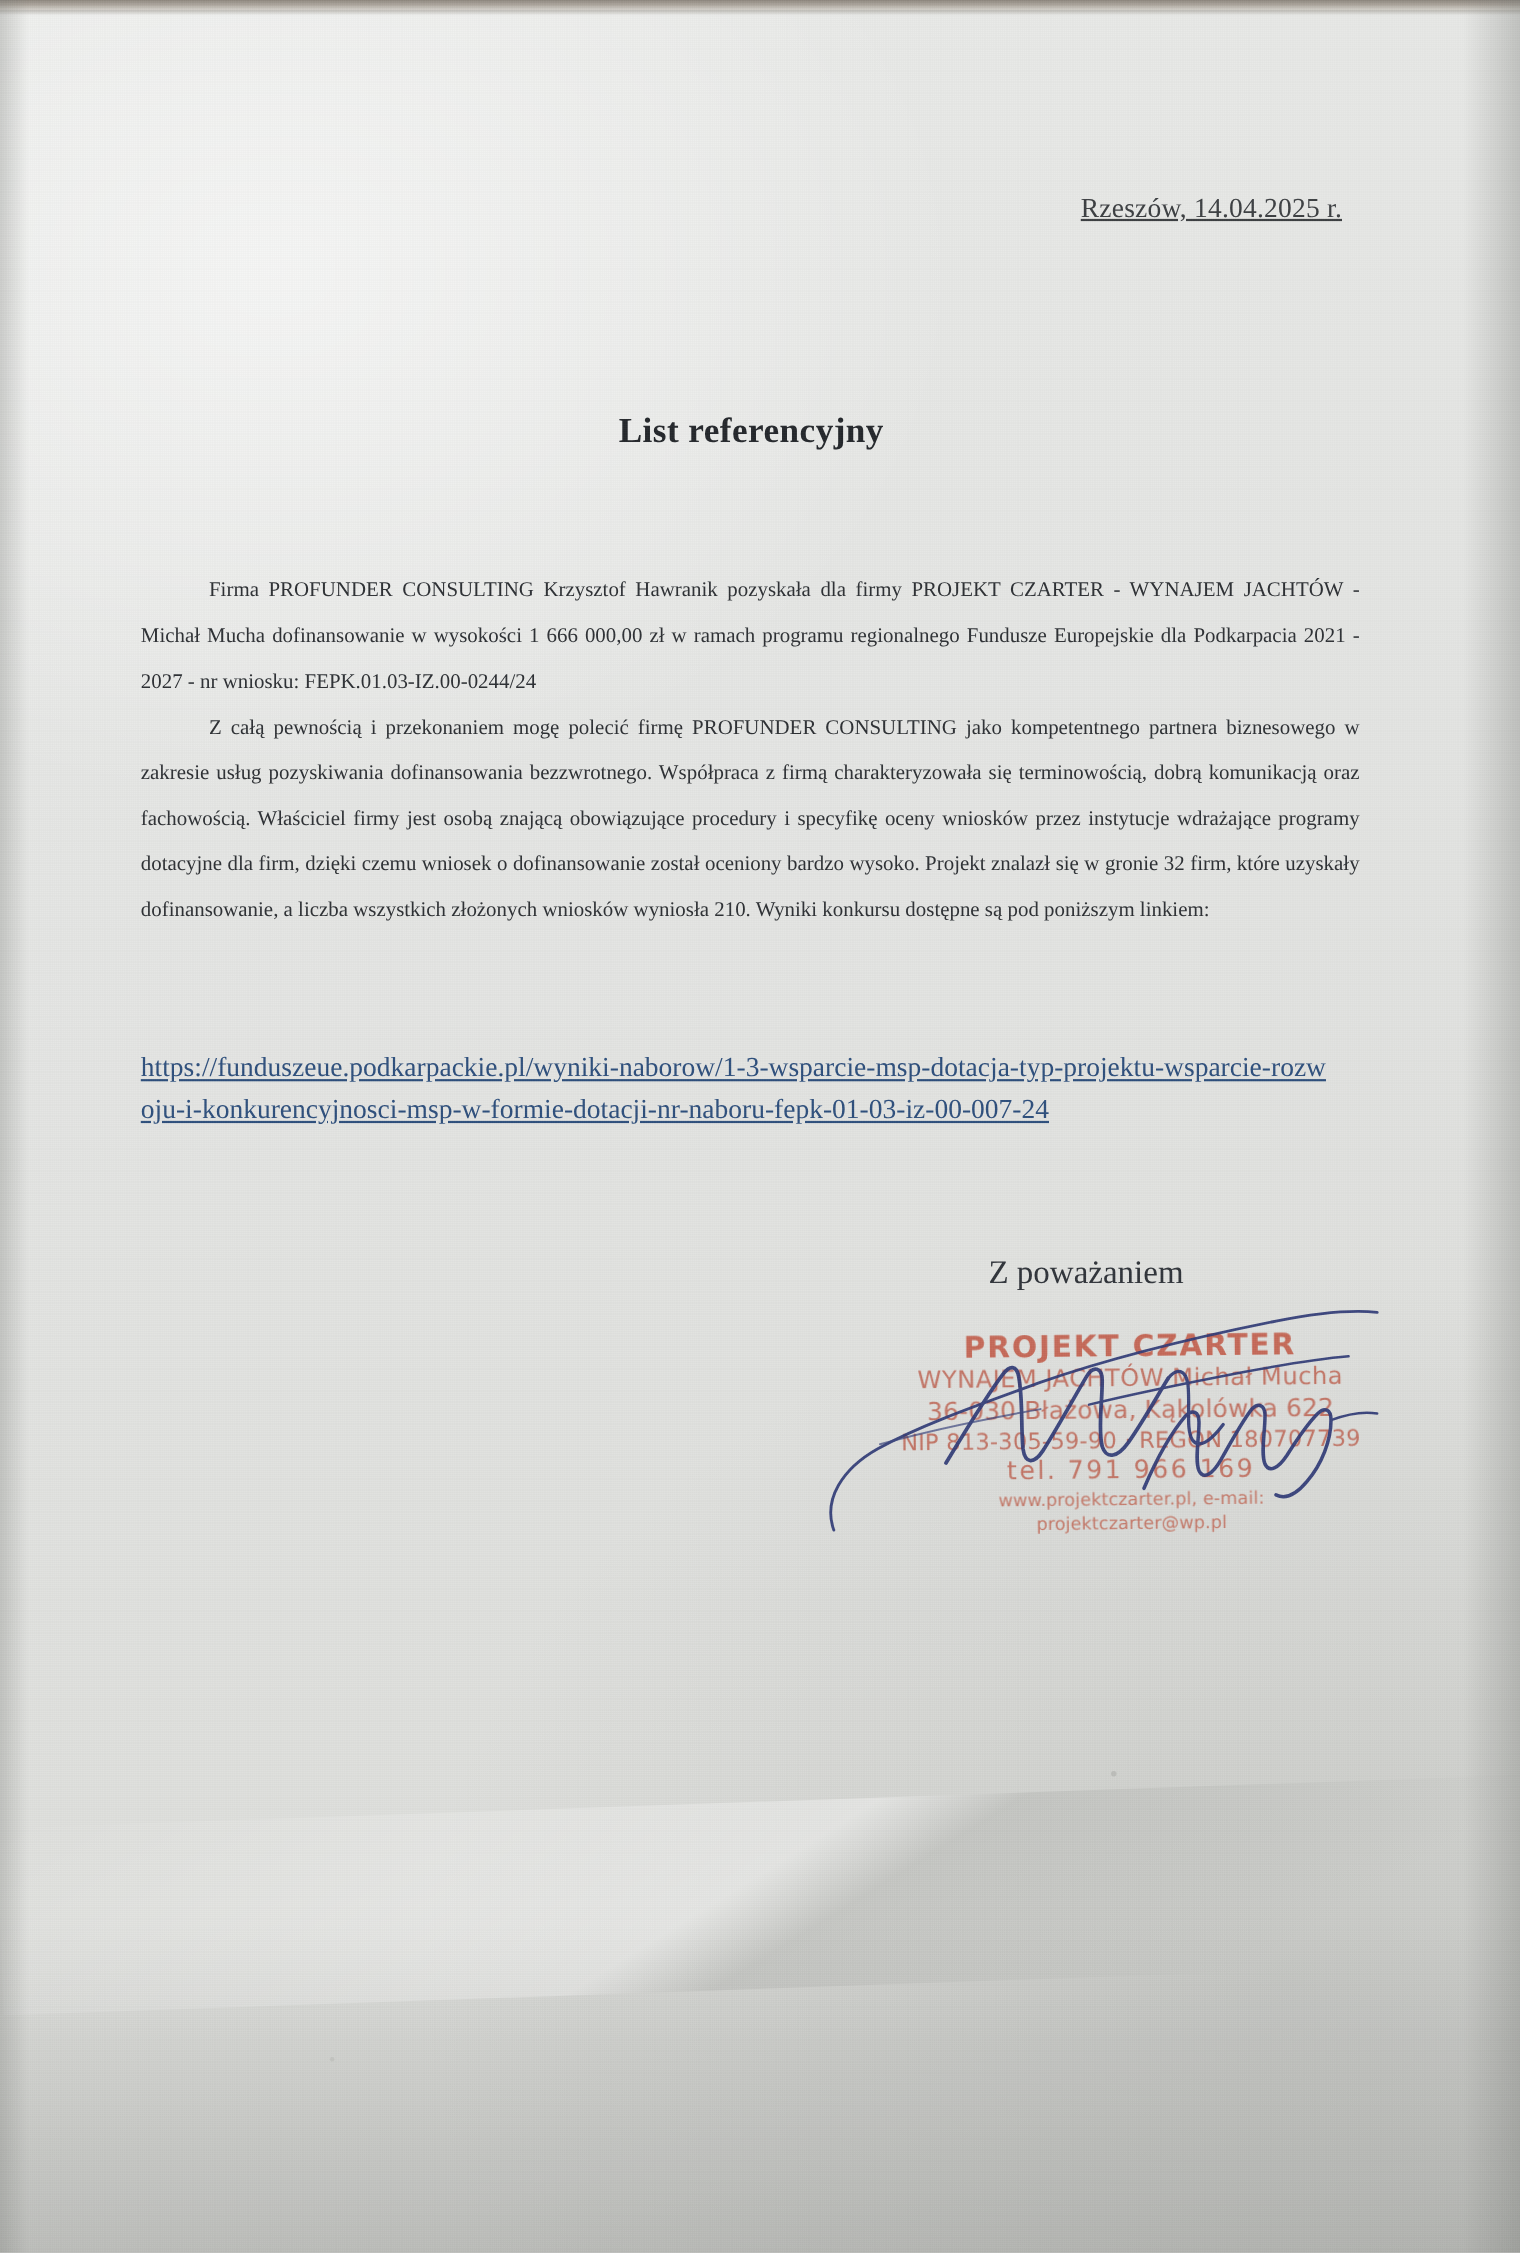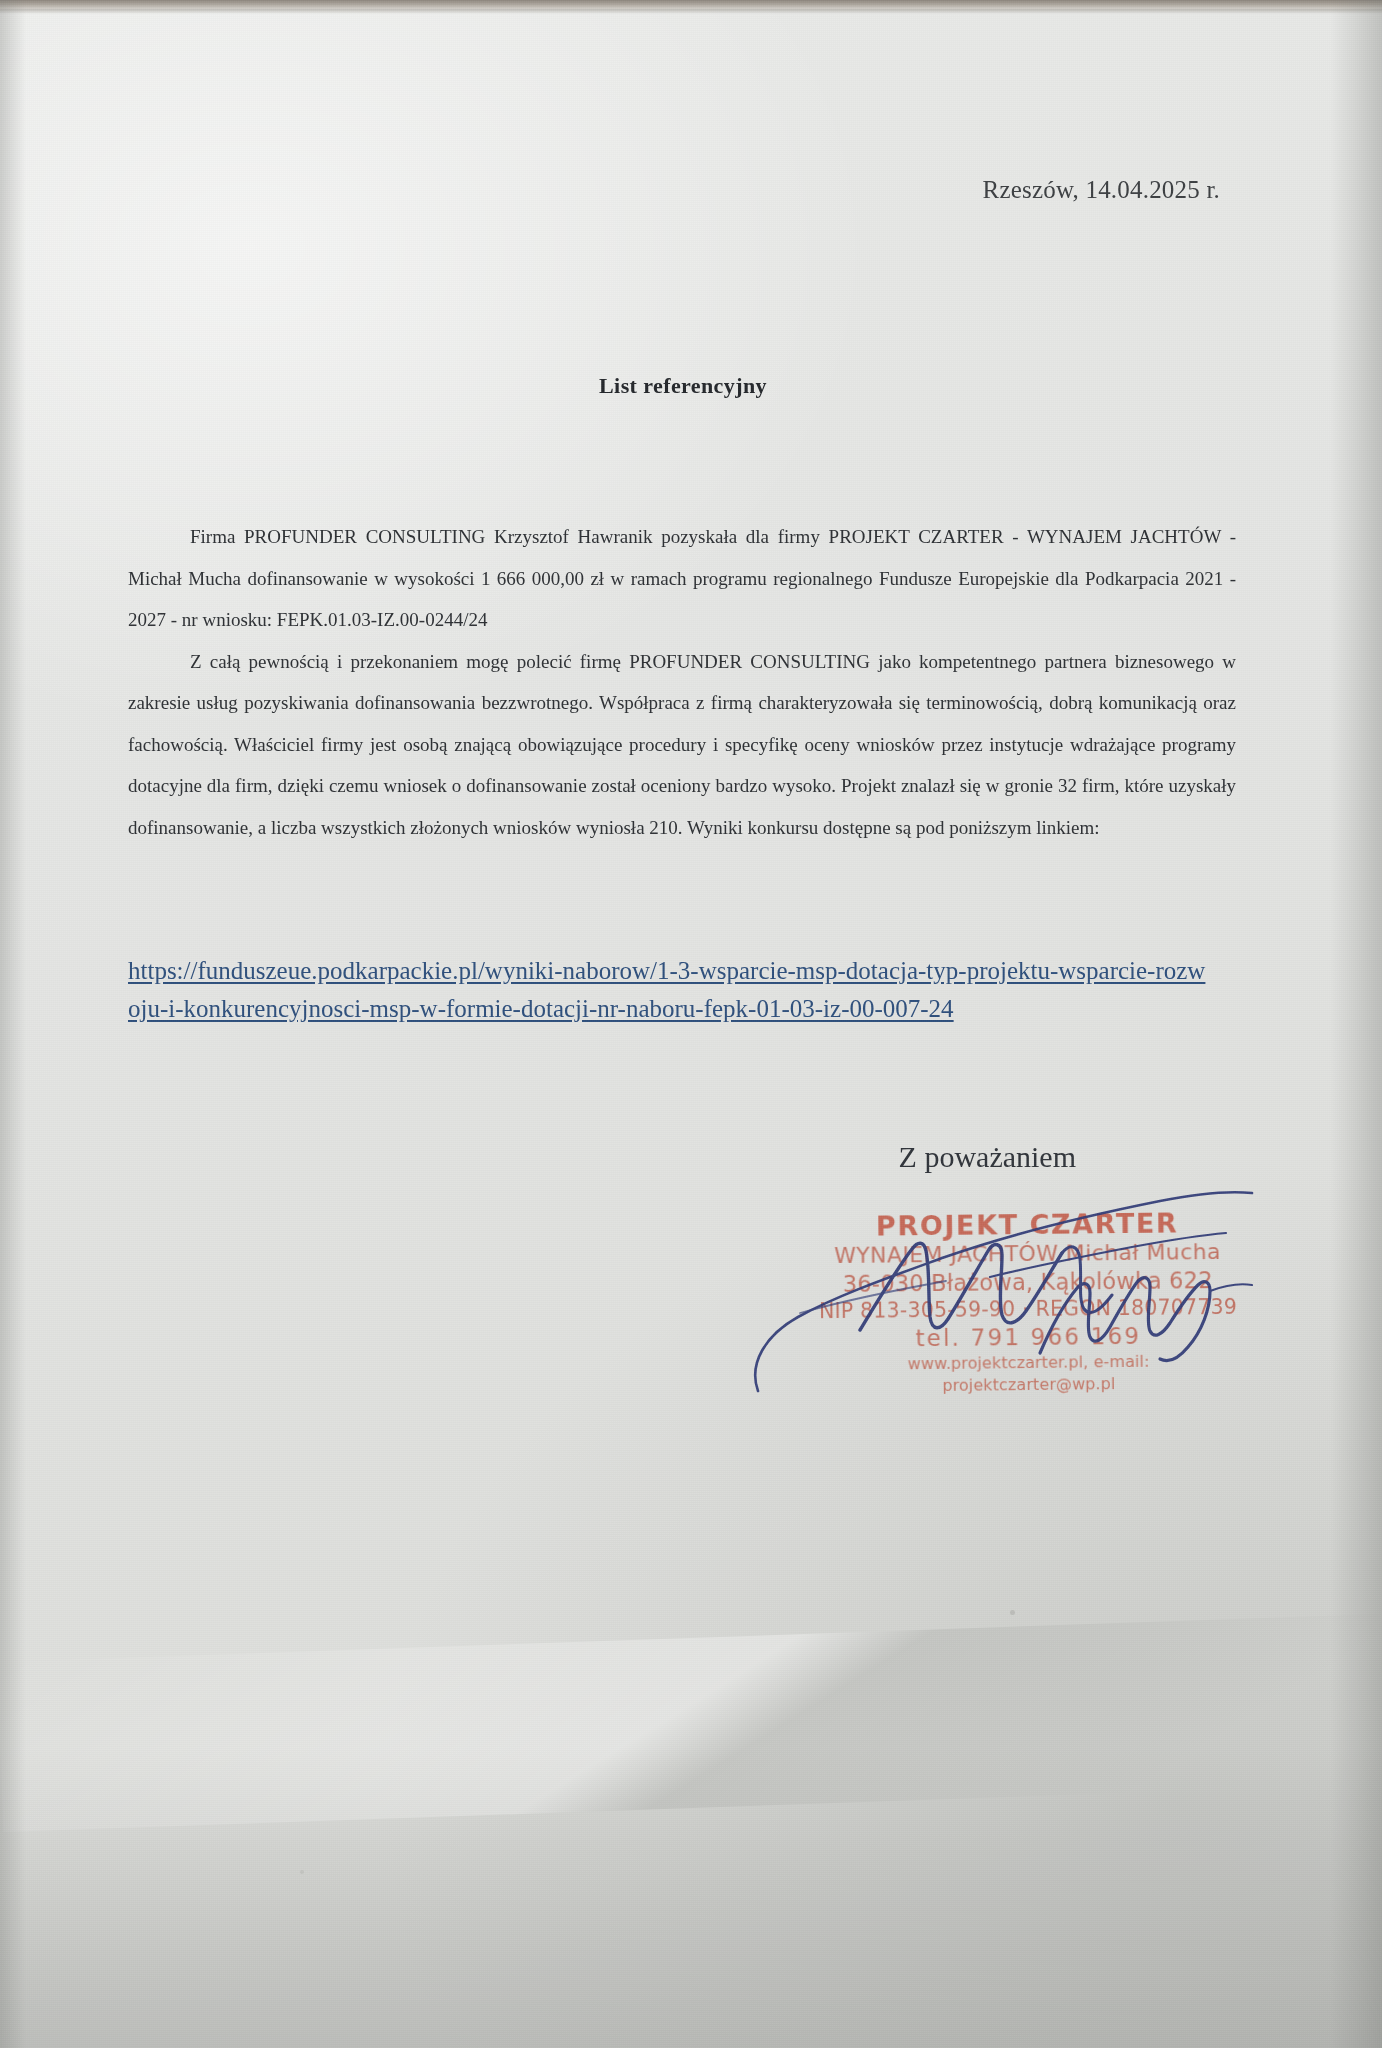--- a/index.html
+++ b/index.html
@@ -90,29 +90,30 @@
   }
 
   .date-line {
     position: absolute;
     top: 176px;
     right: 18px;
     font-size: 25px;
     color: #3c3f42;
     letter-spacing: .2px;
     white-space: nowrap;
+    text-decoration: underline;
   }
 
   .doc-title {
     position: absolute;
     top: 373px;
     left: 0;
     width: 100%;
     text-align: center;
-    font-size: 22px;
+    font-size: 32px;
     font-weight: bold;
     color: #24272b;
     letter-spacing: .4px;
   }
 
   .body-block {
     position: absolute;
     top: 516px;
     left: 0;
     width: 1108px;

